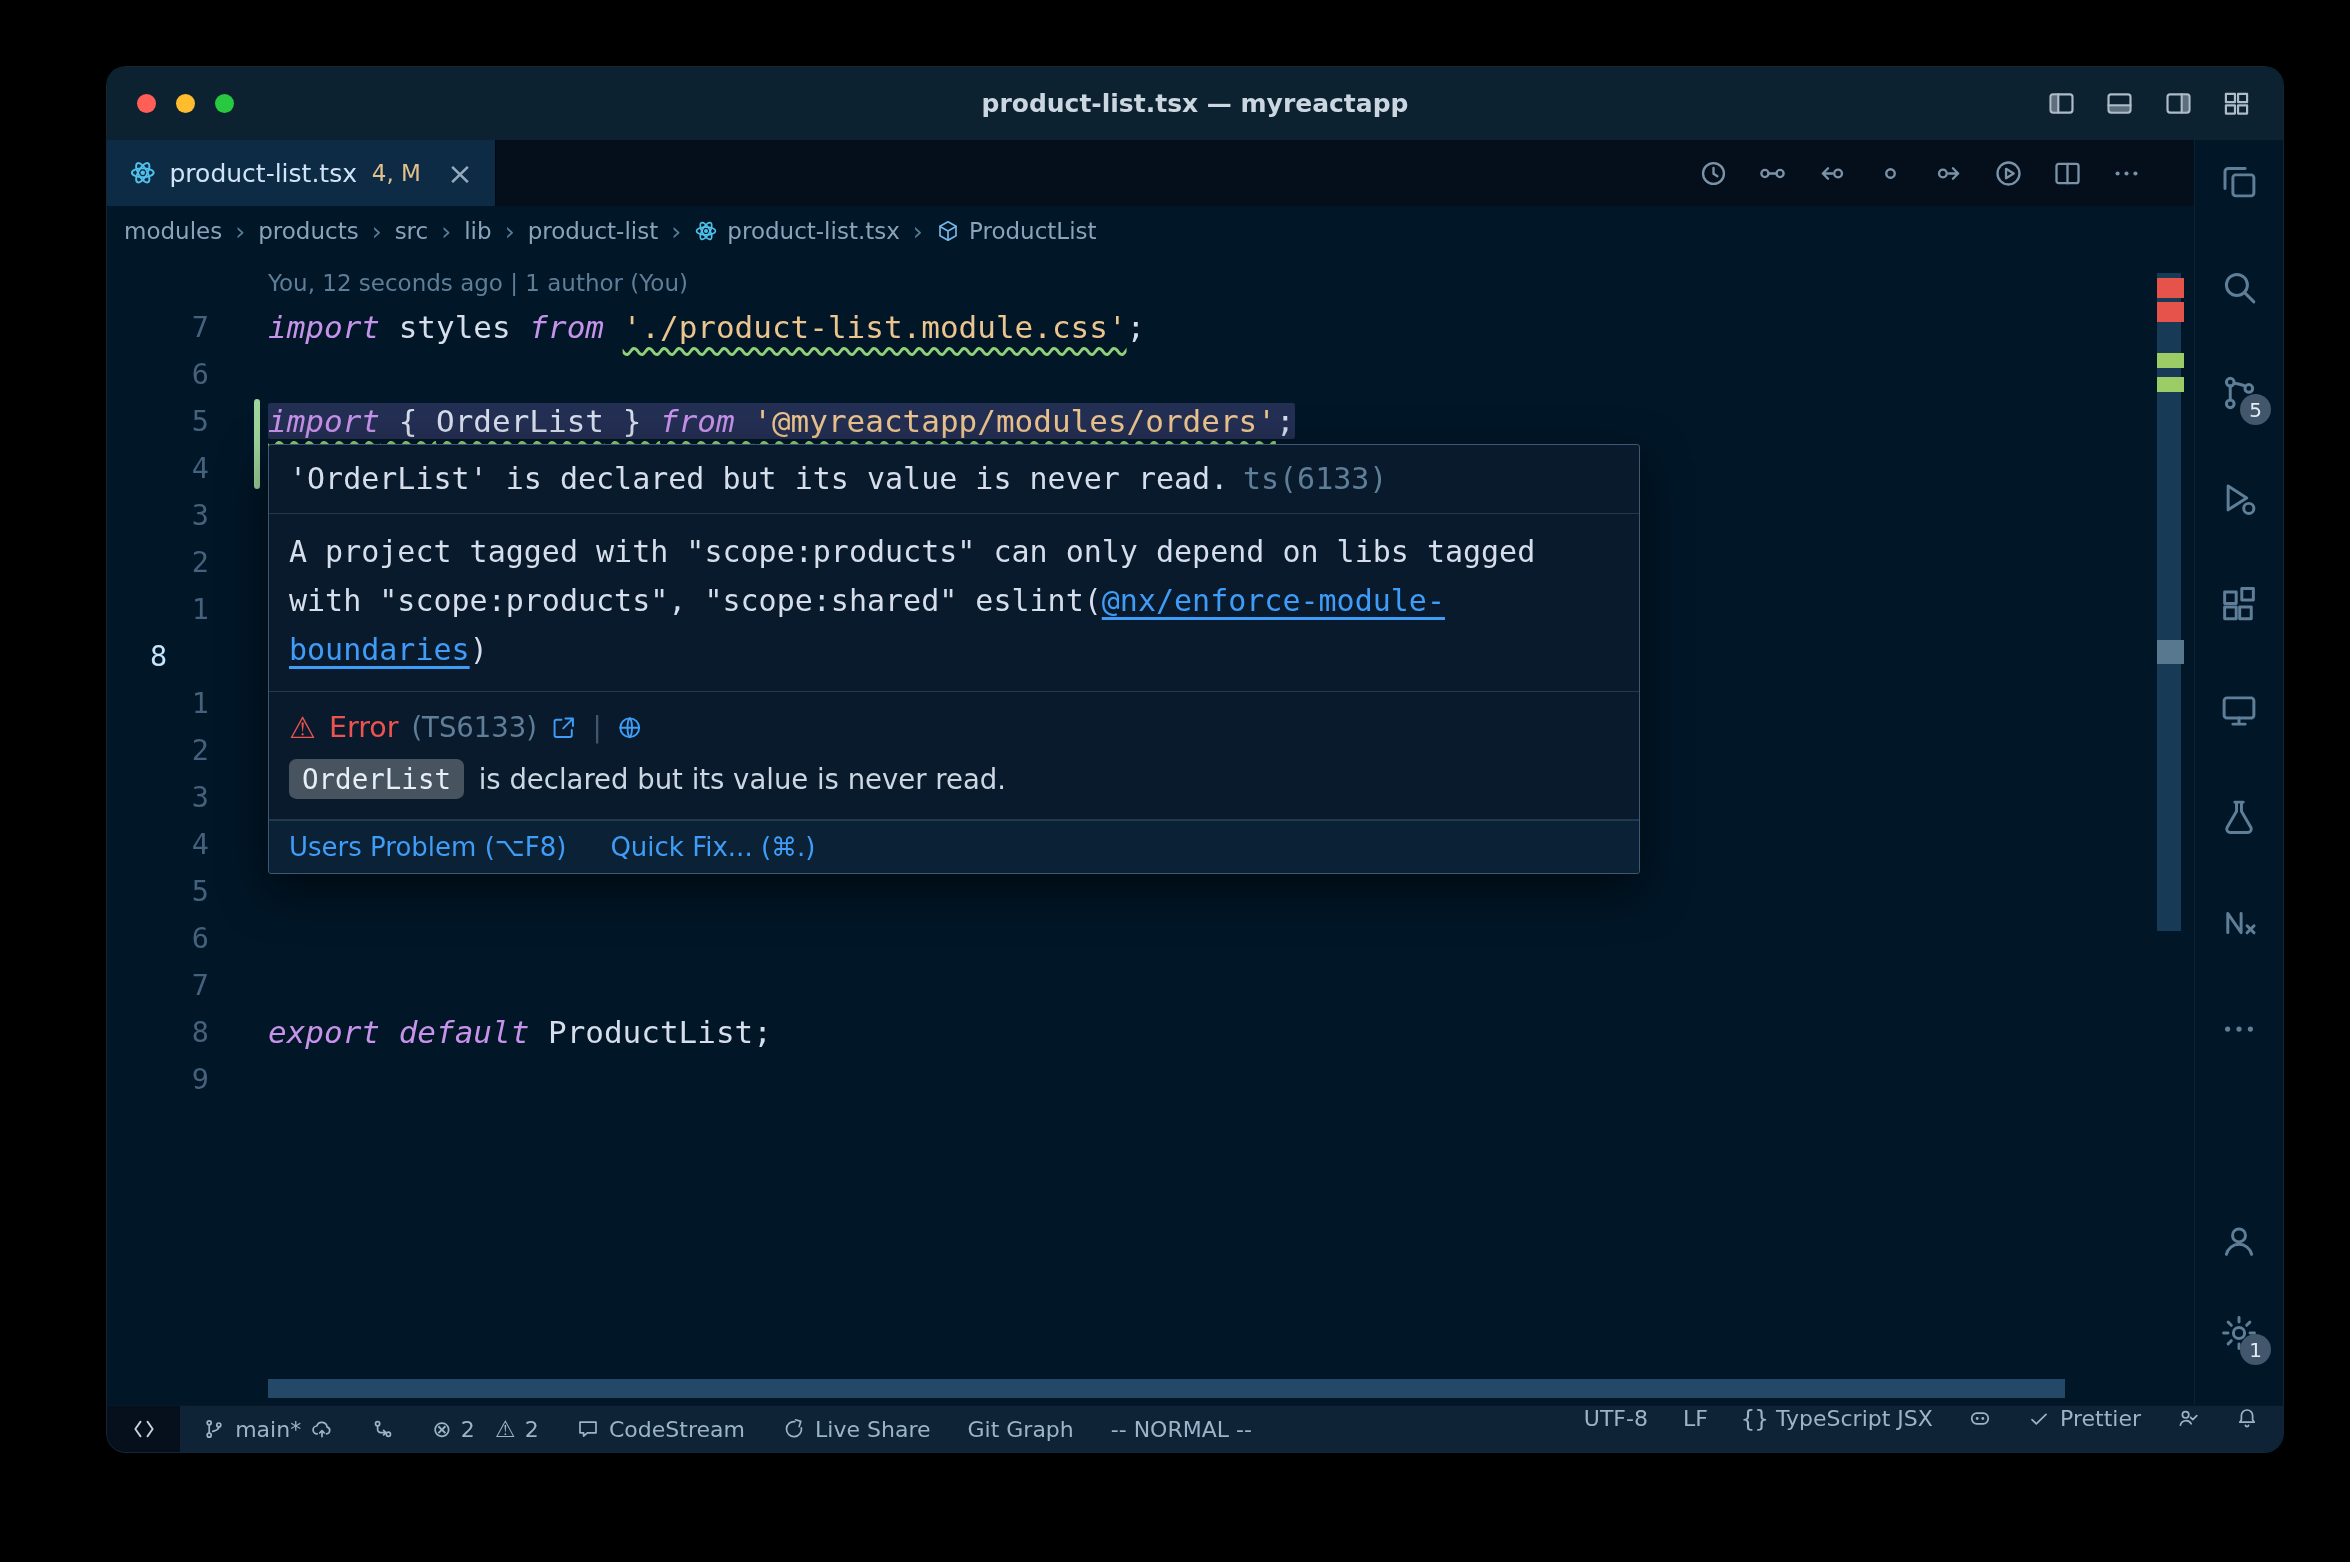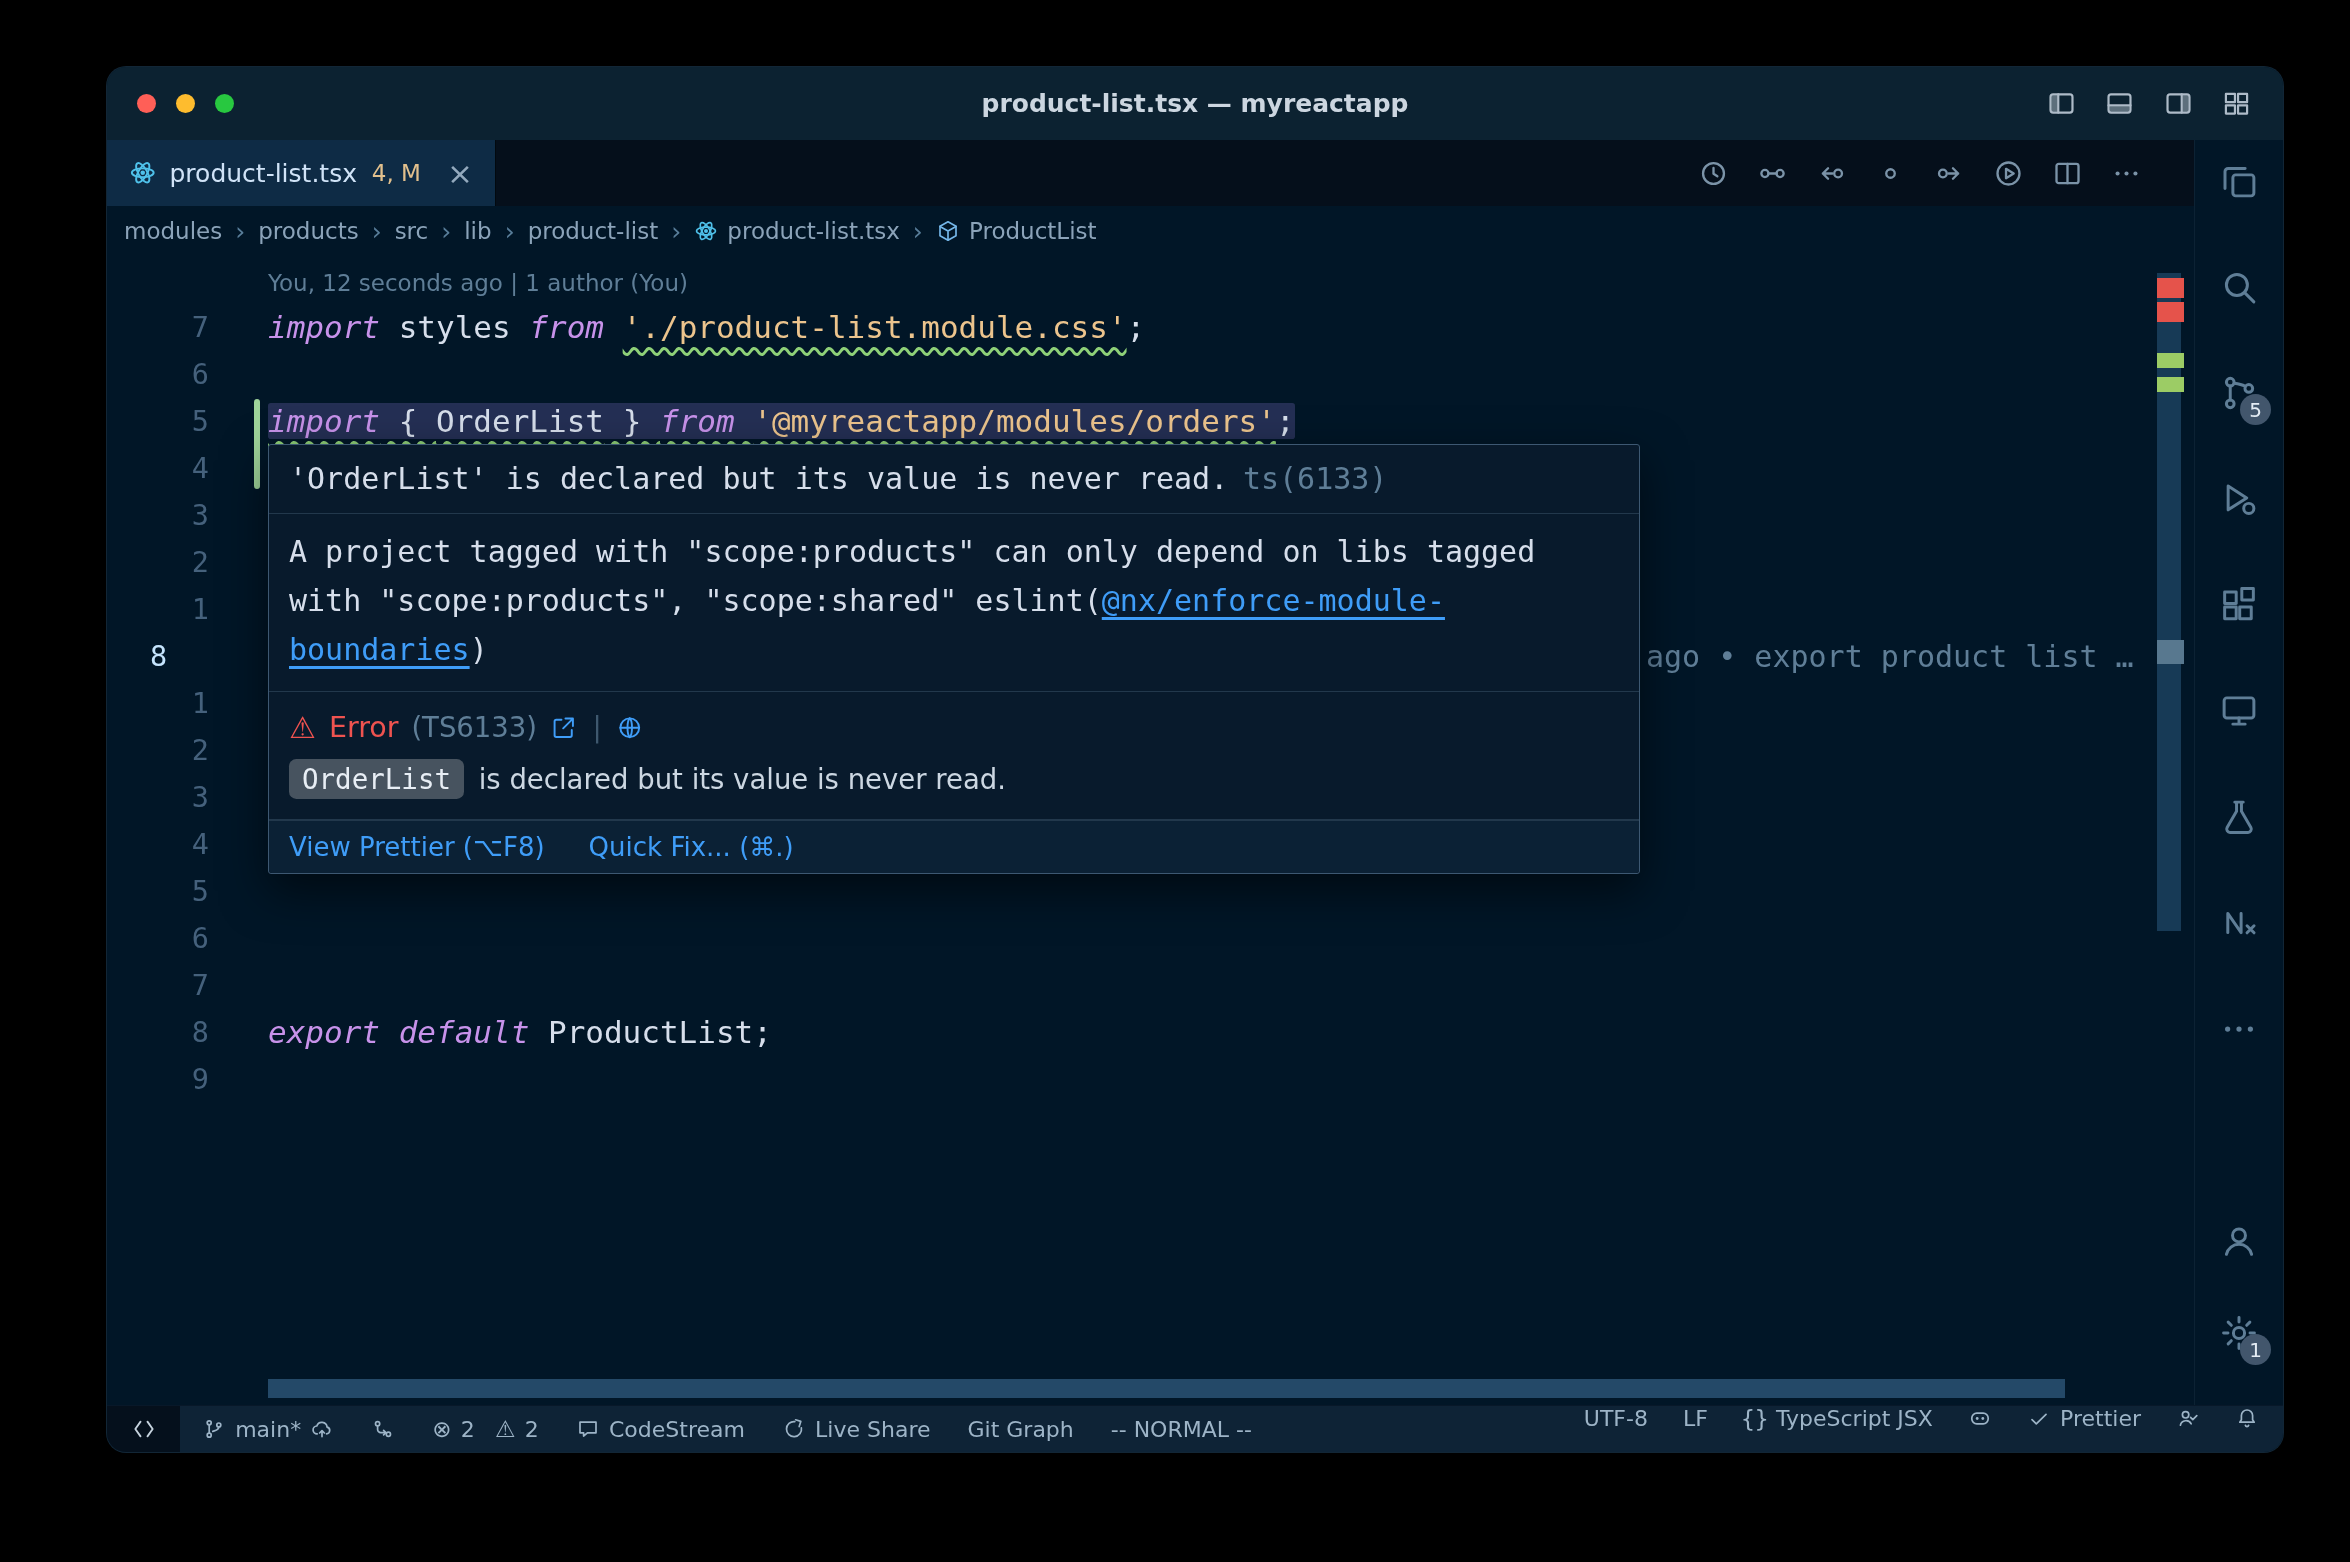--- a/index.html
+++ b/index.html
@@ -292,21 +292,20 @@
                 <div class="num" data-name="line-number">2</div>
                 <div class="content" data-name="code-line-content"></div>
               </div>
               <div class="row" data-name="code-line">
                 <div class="num" data-name="line-number">1</div>
                 <div class="content" data-name="code-line-content"></div>
               </div>
               <div class="row" data-name="code-line">
                 <div class="num cur" data-name="line-number">8</div>
                 <div class="content" data-name="code-line-content"></div>
-                <span class="inline-blame" data-name="inline-git-blame">ago • export product list …</span>
               </div>
               <div class="row" data-name="code-line">
                 <div class="num" data-name="line-number">1</div>
                 <div class="content" data-name="code-line-content"></div>
               </div>
               <div class="row" data-name="code-line">
                 <div class="num" data-name="line-number">2</div>
                 <div class="content" data-name="code-line-content"></div>
               </div>
               <div class="row" data-name="code-line">
@@ -363,21 +362,21 @@
                     <circle cx="12" cy="12" r="8.2"></circle>
                     <path d="M3.8 12h16.4M12 3.8c2.6 2.3 2.6 14.1 0 16.4M12 3.8c-2.6 2.3-2.6 14.1 0 16.4"></path>
                   </svg>
                 </span>
             </div>
             <div class="h-sec h-chip-row">
               <span class="chip" data-name="symbol-chip">OrderList</span>
               <span data-name="chip-message">is declared but its value is never read.</span>
             </div>
             <div class="h-actions" data-name="hover-actions">
-              <span class="h-action" data-name="view-problem-action">View Prettier (⌥F8)</span>
+              <span class="h-action" data-name="view-problem-action">Users Problem (⌥F8)</span>
               <span class="h-action" data-name="quick-fix-action">Quick Fix... (⌘.)</span>
             </div>
           </div>
 
           <div class="vthumb" data-name="vertical-scrollbar"></div>
           <div class="ruler-mark m-err1" data-name="ruler-error-mark"></div>
           <div class="ruler-mark m-err2" data-name="ruler-error-mark"></div>
           <div class="ruler-mark m-add1" data-name="ruler-added-mark"></div>
           <div class="ruler-mark m-add2" data-name="ruler-added-mark"></div>
           <div class="ruler-mark m-sel" data-name="ruler-cursor-mark"></div>

